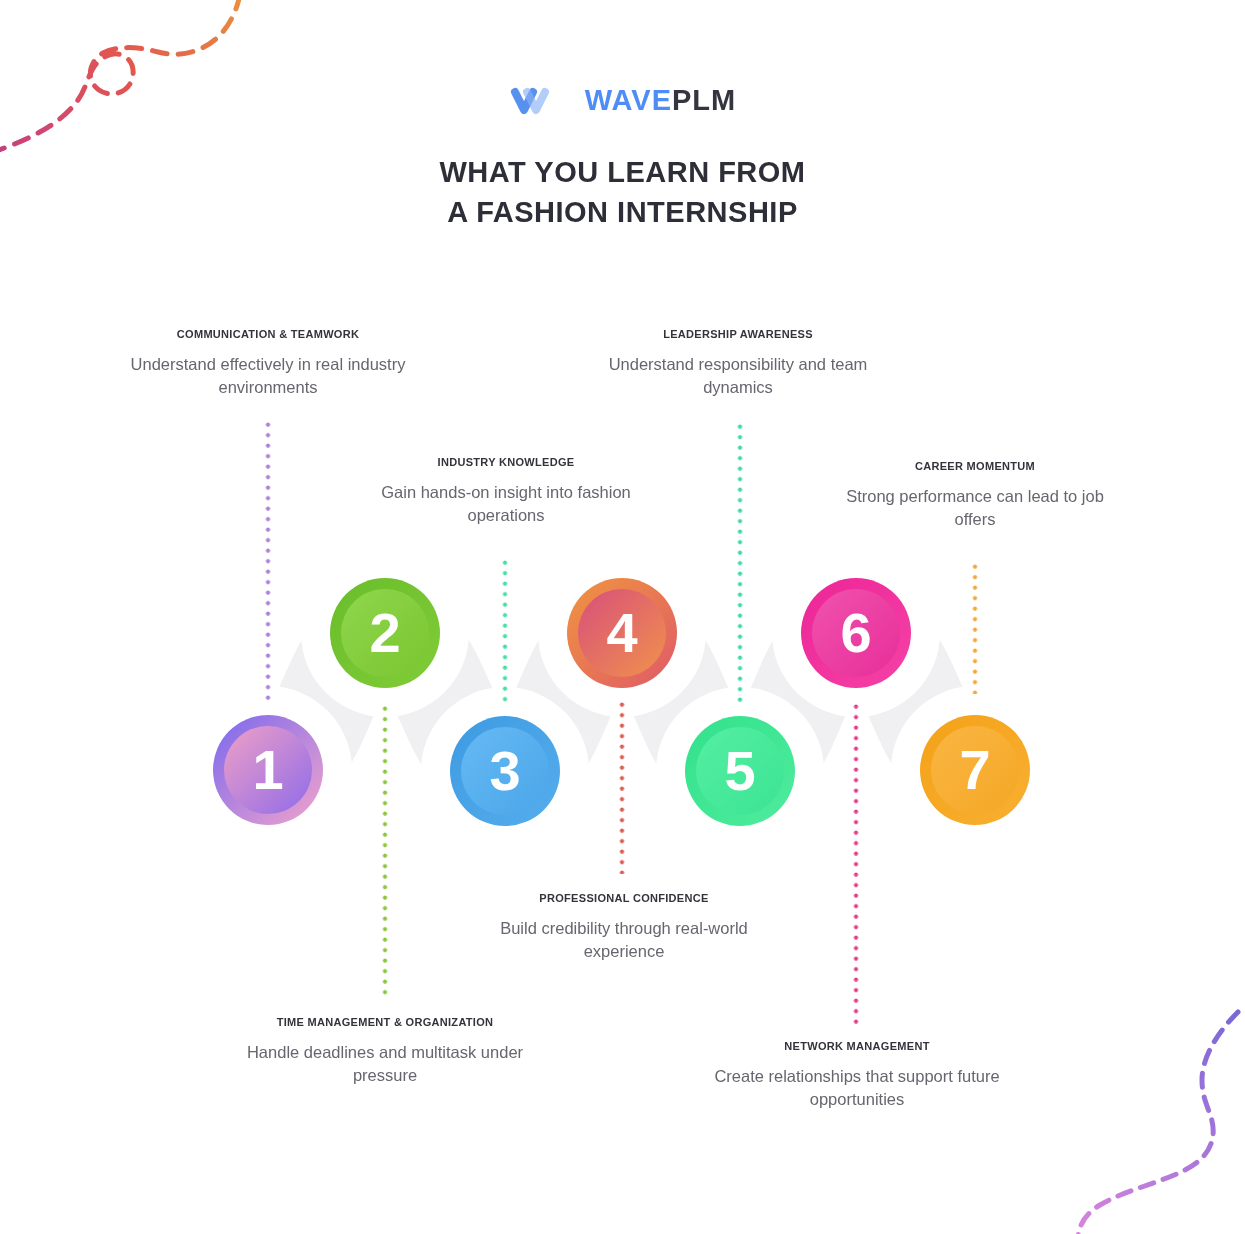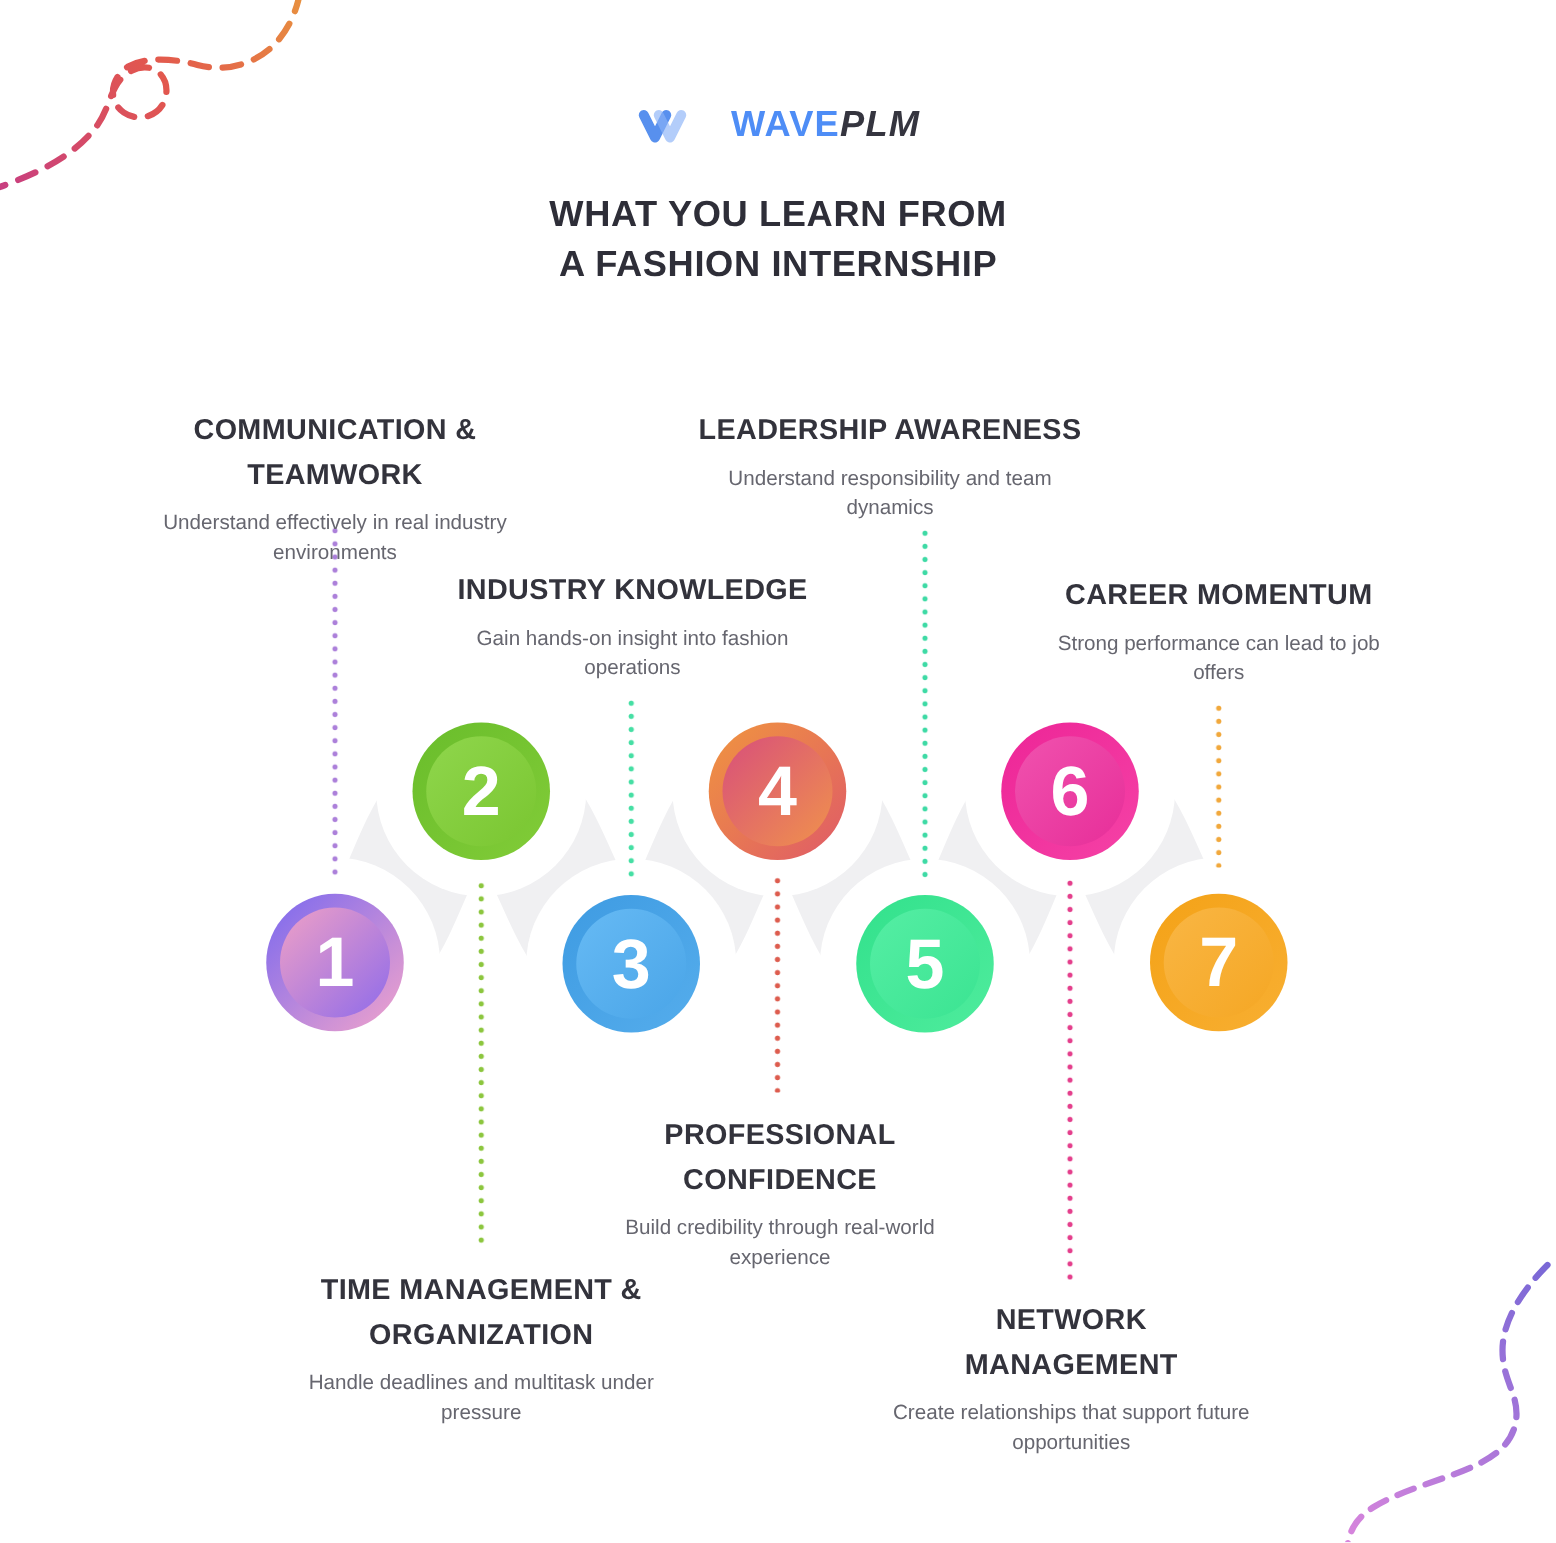--- a/index.html
+++ b/index.html
@@ -4,21 +4,21 @@
 <style>
   html,body{margin:0;padding:0;background:#ffffff;}
   .canvas{
     position:relative;width:1245px;height:1234px;background:#ffffff;
     overflow:hidden;font-family:"Liberation Sans",sans-serif;
   }
   
   .logo{position:absolute;top:84px;left:0;right:0;display:flex;justify-content:center;align-items:center;gap:10px;}
   .logo-word{font-size:29px;font-weight:700;letter-spacing:1px;}
   .logo-wave{color:#4E8DF6;margin-left:20px;}
-  .logo-plm{color:#35353F;font-style:italic;}
+  .logo-plm{color:#35353F;}
   .title{position:absolute;top:152px;left:0;right:0;text-align:center;
     font-size:29px;font-weight:700;color:#2E2E38;line-height:1.38;letter-spacing:.5px;}
   
   .ribbon{position:absolute;left:0;top:0;pointer-events:none;}
   
   .circle{position:absolute;width:110px;height:110px;border-radius:50%;
     transform:translate(-50%,-50%);
     background:linear-gradient(135deg,var(--g1),var(--g2));
     display:flex;align-items:center;justify-content:center;}
   .circle-inner{width:88px;height:88px;border-radius:50%;
@@ -35,26 +35,26 @@
     background-size:5px 10.5px;background-repeat:repeat-y;}
   .d1{left:268px;top:422px;height:280px}
   .d2{left:385px;top:706px;height:292px}
   .d3{left:505px;top:560px;height:142px}
   .d4{left:622px;top:702px;height:172px}
   .d5{left:740px;top:424px;height:282px}
   .d6{left:856px;top:704px;height:320px}
   .d7{left:975px;top:564px;height:130px}
   
   .label{position:absolute;transform:translateX(-50%);text-align:center;}
-  .label h3{margin:0 0 10px 0;font-size:23px;font-weight:700;color:#33333C;
+  .label h3{margin:0 0 10px 0;font-size:11px;font-weight:700;color:#33333C;
     letter-spacing:.3px;line-height:1.55;}
   .label p{margin:0;font-size:16.5px;font-weight:400;color:#66666F;line-height:1.42;}
   .l1{left:268px;top:326px;width:330px}
   .l2{left:506px;top:454px;width:310px}
-  .l3{left:712px;top:326px;width:310px}
+  .l3{left:738px;top:326px;width:310px}
   .l4{left:975px;top:458px;width:300px}
   .l5{left:624px;top:890px;width:310px}
   .l6{left:385px;top:1014px;width:300px}
   .l7{left:857px;top:1038px;width:290px}
   
   .decor{position:absolute;pointer-events:none;}
   .decor-tl{left:0;top:0;}
   .decor-br{right:0;bottom:0;}
 </style>
 </head>

